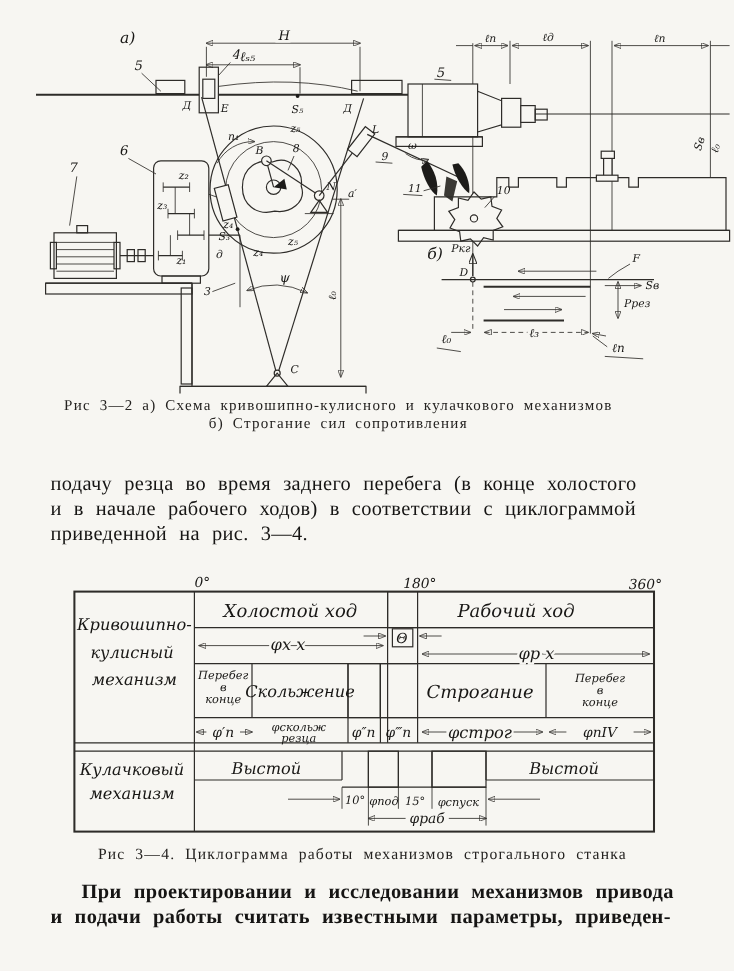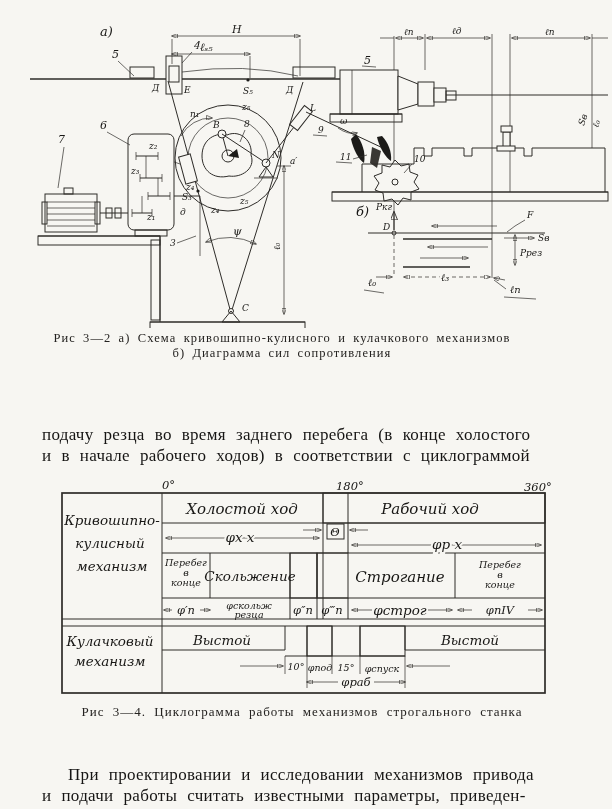--- a/index.html
+++ b/index.html
@@ -18,24 +18,24 @@
   svg .lbl9{font-size:9px;}
   svg .lbl10{font-size:10px;}
   svg .lbl13{font-size:13px;}
   svg .halo{paint-order:stroke;stroke:#f7f6f2;stroke-width:4px;}
   
   svg .h15{font-size:15px;}
   svg .h13{font-size:13.5px;}
   svg .h11{font-size:11.5px;}
   svg .h9{font-size:9.5px;}
   .cap{position:absolute;left:0;width:564px;text-align:center;font-size:12.5px;letter-spacing:1.1px;word-spacing:3px;color:#242220;}
-  .para{position:absolute;left:42px;width:528px;font-size:17px;color:#161514;letter-spacing:.3px;margin-top:32px;}
+  .para{position:absolute;left:42px;width:528px;font-size:17px;color:#161514;letter-spacing:.3px;}
   .para div{white-space:nowrap;}
   .p1 div{word-spacing:5.5px;line-height:21px;}
-  .p2 div{word-spacing:5.5px;line-height:20.5px;}
+  .p2 div{word-spacing:5.5px;line-height:20.5px;font-weight:bold;}
   .indent{text-indent:26px;}
   .cap34{font-size:13px;letter-spacing:1px;word-spacing:4px;margin-left:20px;}
 </style>
 </head>
 <body>
 
 <div class="page">
 
   <svg style="top:6px" width="612" height="322" viewBox="0 0 612 322">
     <defs>
@@ -262,26 +262,27 @@
       <text class="lbl10 halo" x="441" y="275">ℓ₃</text>
       <line x1="505" y1="274" x2="494" y2="272" class="thin" marker-end="url(#ah)"></line>
       <path d="M 494,274 L 506,283" class="thin"></path>
       <text class="lbl10" x="510" y="287">ℓп</text>
       <line x1="504" y1="291" x2="536" y2="293" class="thin"></line>
     </g>
   </svg>
 
   <div class="cap" style="top:331px">
     <div>Рис 3—2 а) Схема кривошипно-кулисного и кулачкового механизмов</div>
-    <div>б) Диаграмма сил сопротивления</div>
+    <div>б) Строгание сил сопротивления</div>
   </div>
 
   <div class="para p1" style="top:392px">
     <div>подачу резца во время заднего перебега (в конце холостого</div>
     <div>и в начале рабочего ходов) в соответствии с циклограммой</div>
+    <div>приведенной на рис. 3—4.</div>
   </div>
 
   <svg style="top:478px" width="612" height="228" viewBox="0 0 612 228">
     <defs>
       <pattern id="h1" patternUnits="userSpaceOnUse" width="9" height="9">
         <path d="M-2,11 L11,-2 M-2,2 L2,-2 M7,11 L11,7" stroke="#2e2c29" stroke-width=".9"></path>
       </pattern>
       <pattern id="h2" patternUnits="userSpaceOnUse" width="9" height="9">
         <path d="M-2,-2 L11,11 M7,-2 L11,2 M-2,7 L2,11" stroke="#2e2c29" stroke-width=".9"></path>
       </pattern>

